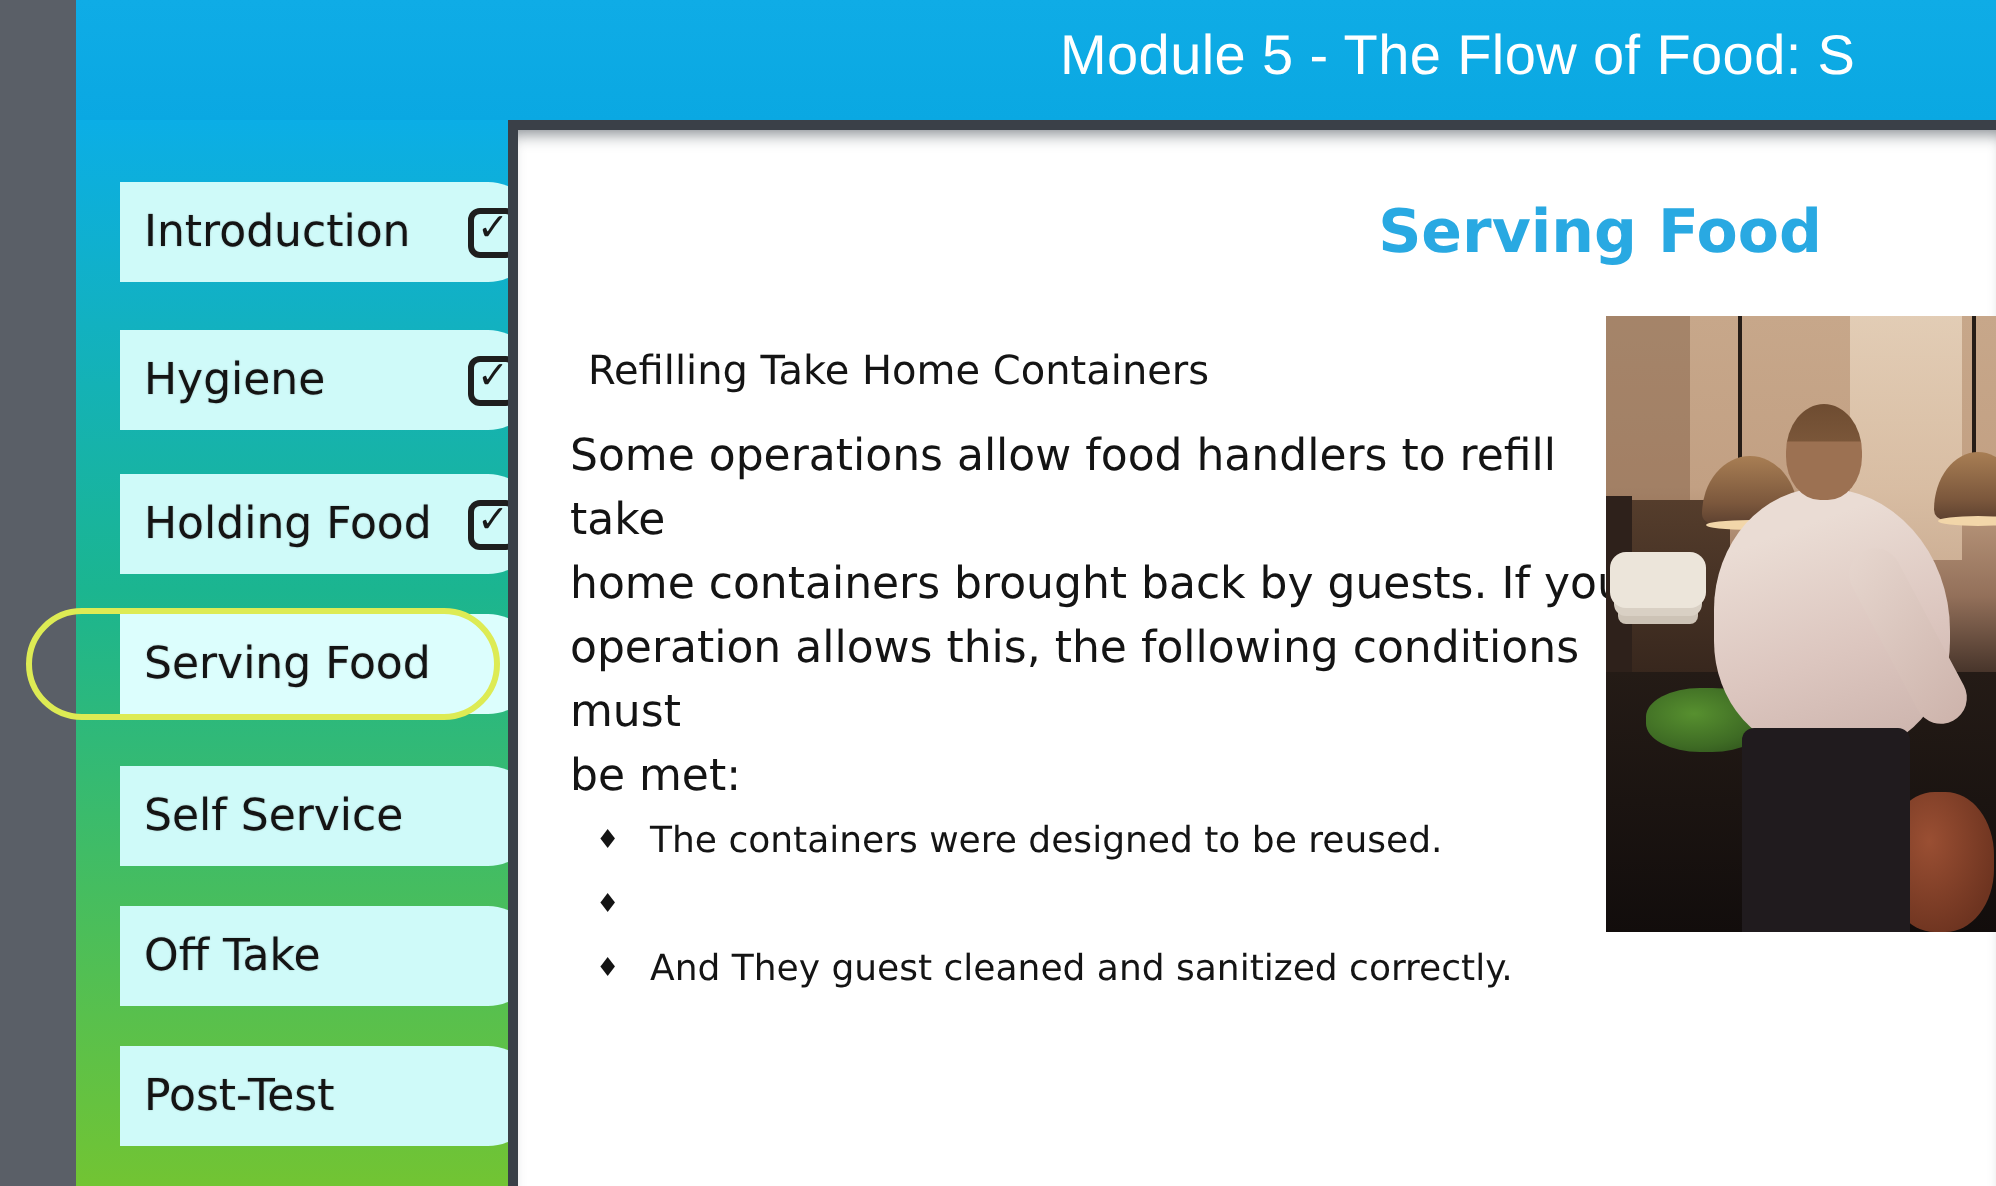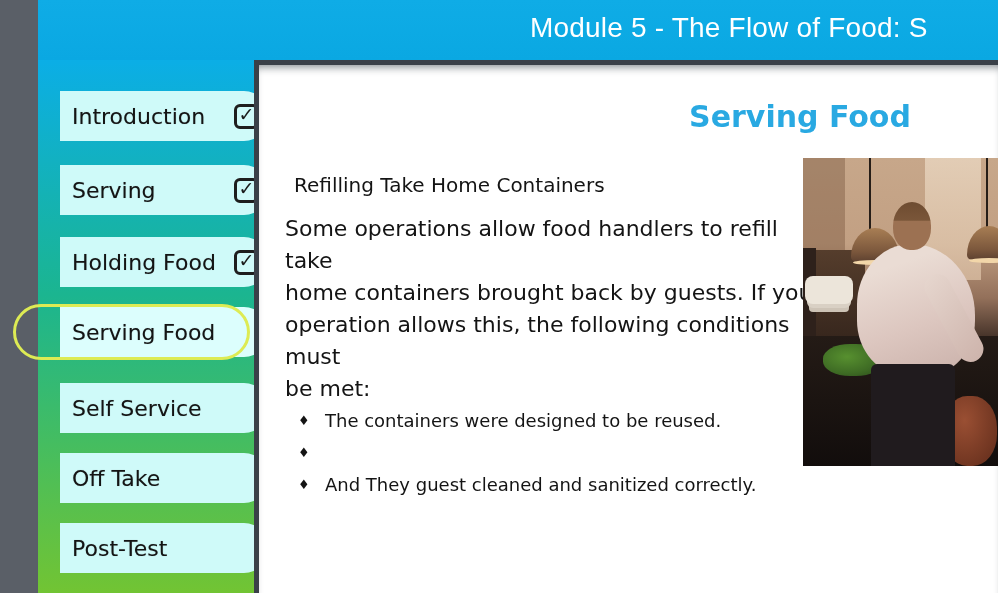--- a/index.html
+++ b/index.html
@@ -115,21 +115,21 @@
   </div>
 
   <div class="sidebar">
     <div class="pill" style="top:31px">
       <span class="pill-label">Introduction</span>
       <span class="cbx">
           <i class="tick">✓</i>
         </span>
     </div>
     <div class="pill" style="top:105px">
-      <span class="pill-label">Serving</span>
+      <span class="pill-label">Hygiene</span>
       <span class="cbx">
           <i class="tick">✓</i>
         </span>
     </div>
     <div class="pill" style="top:177px">
       <span class="pill-label">Holding Food</span>
       <span class="cbx">
           <i class="tick">✓</i>
         </span>
     </div>

